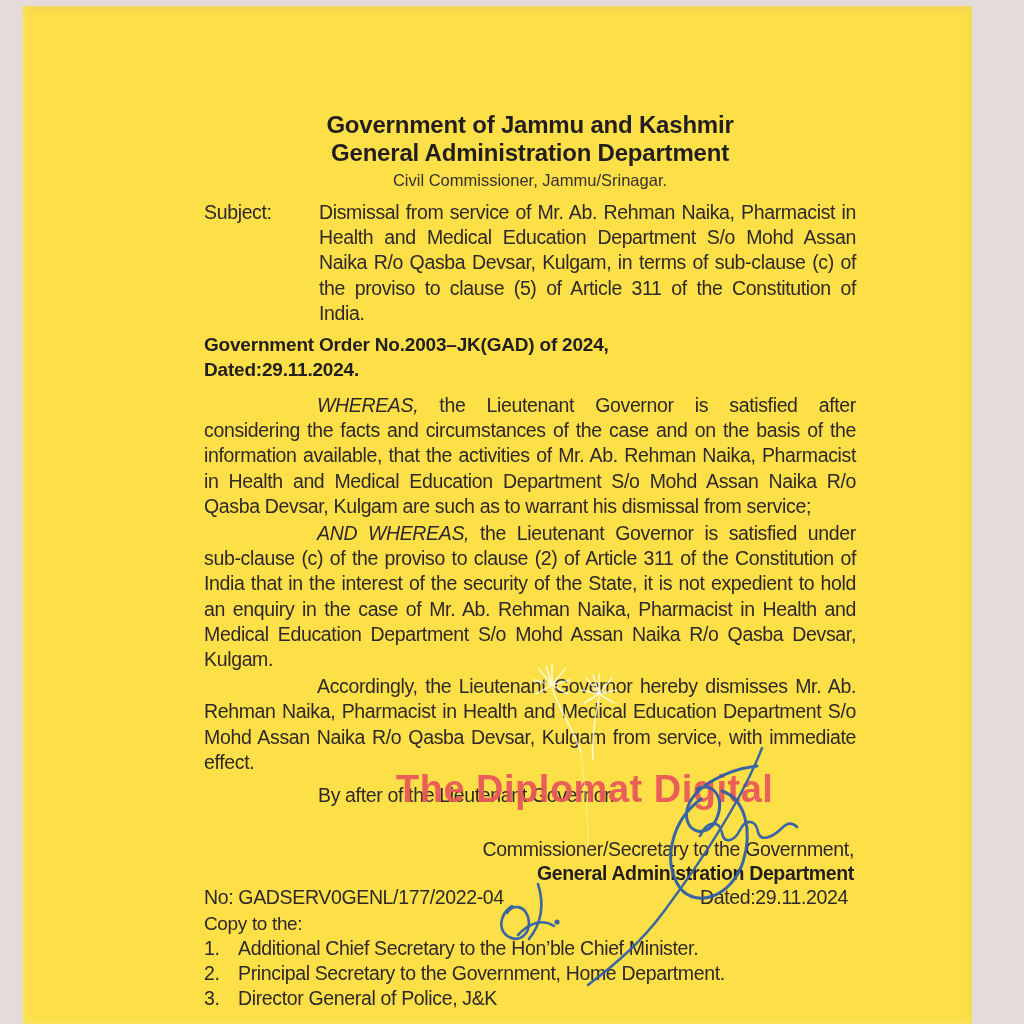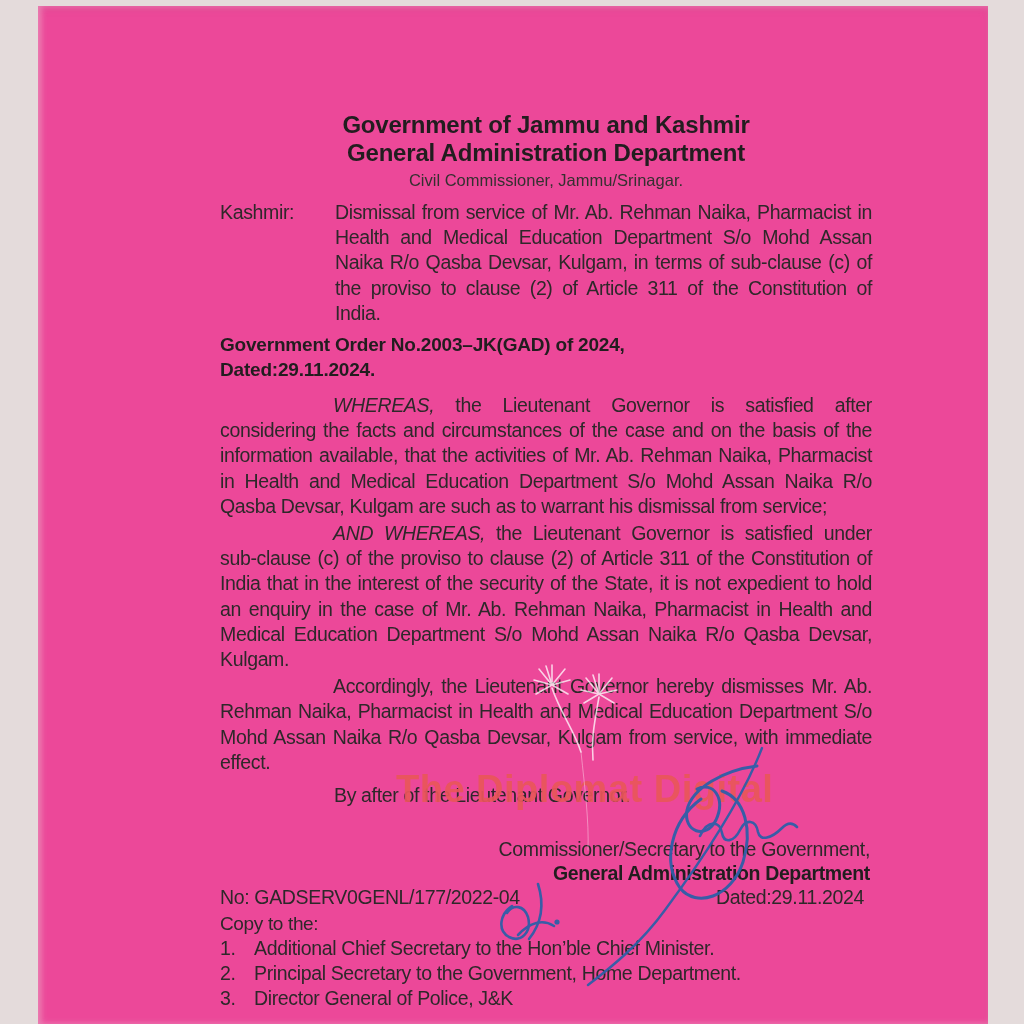--- a/index.html
+++ b/index.html
@@ -2,22 +2,22 @@
 <html><head>
 <meta charset="utf-8">
 <style>
   html,body{margin:0;padding:0;}
   body{
     width:1024px;height:1024px;overflow:hidden;position:relative;
     background:#e4dbdb;
     font-family:"Liberation Sans","DejaVu Sans",sans-serif;
   }
   .page{
-    position:absolute;left:38px;top:6px;width:950px;height:1018px;
-    background:#ec4899;
+    position:absolute;left:22px;top:6px;width:950px;height:1018px;
+    background:#fde047;
     box-shadow:inset 0 3px 8px rgba(120,100,100,.10), inset 3px 0 6px rgba(255,255,250,.35);
   }
   .content{
     position:absolute;left:182px;top:0;width:652px;color:#2e282a;
   }
   .doc-header{text-align:center;margin-top:105px;}
   .title-line{font-size:24px;font-weight:bold;line-height:28px;color:#221d1f;letter-spacing:-0.2px;}
   .subtitle{font-size:16.5px;line-height:21px;margin-top:3px;color:#353030;}
   .subject-row{display:flex;margin-top:9px;font-size:19.5px;line-height:25.2px;letter-spacing:-0.35px;}
   .subject-label{width:115px;flex:none;}
@@ -50,22 +50,22 @@
 <div class="page">
   <div class="content">
 
     <div class="doc-header">
       <div class="title-line">Government of Jammu and Kashmir</div>
       <div class="title-line">General Administration Department</div>
       <div class="subtitle">Civil Commissioner, Jammu/Srinagar.</div>
     </div>
 
     <div class="subject-row">
-      <div class="subject-label">Kashmir:</div>
-      <div class="subject-text">Dismissal from service of Mr. Ab. Rehman Naika, Pharmacist in Health and Medical Education Department S/o Mohd Assan Naika R/o Qasba Devsar, Kulgam, in terms of sub-clause (c) of the proviso to clause (2) of Article 311 of the Constitution of India.</div>
+      <div class="subject-label">Subject:</div>
+      <div class="subject-text">Dismissal from service of Mr. Ab. Rehman Naika, Pharmacist in Health and Medical Education Department S/o Mohd Assan Naika R/o Qasba Devsar, Kulgam, in terms of sub-clause (c) of the proviso to clause (5) of Article 311 of the Constitution of India.</div>
     </div>
 
     <div class="order-heading">
       <div>Government Order No.2003–JK(GAD) of 2024,</div>
       <div>Dated:29.11.2024.</div>
     </div>
 
     <p class="body-para p1"><span class="lead">WHEREAS,</span><span> the Lieutenant Governor is satisfied after considering the facts and circumstances of the case and on the basis of the information available, that the activities of Mr. Ab. Rehman Naika, Pharmacist in Health and Medical Education Department S/o Mohd Assan Naika R/o Qasba Devsar, Kulgam are such as to warrant his dismissal from service;</span></p>
 
     <p class="body-para p2"><span class="lead">AND WHEREAS,</span><span> the Lieutenant Governor is satisfied under sub-clause (c) of the proviso to clause (2) of Article 311 of the Constitution of India that in the interest of the security of the State, it is not expedient to hold an enquiry in the case of Mr. Ab. Rehman Naika, Pharmacist in Health and Medical Education Department S/o Mohd Assan Naika R/o Qasba Devsar, Kulgam.</span></p>

